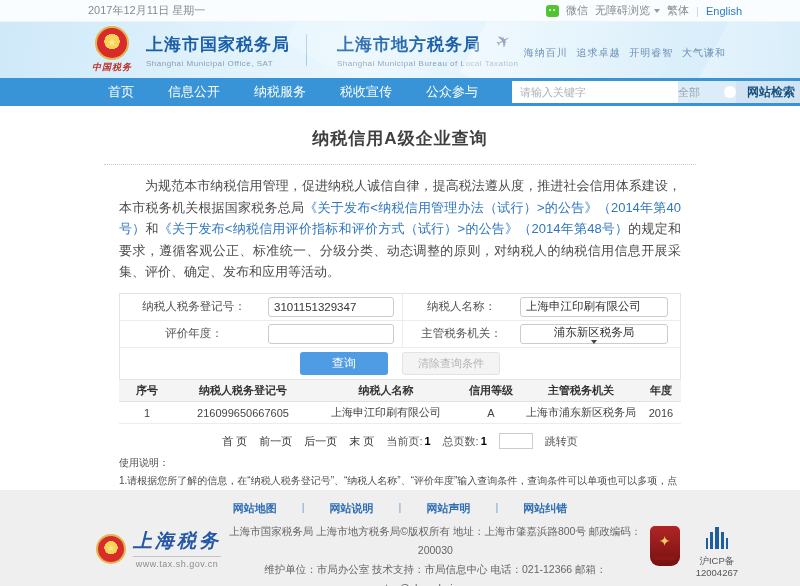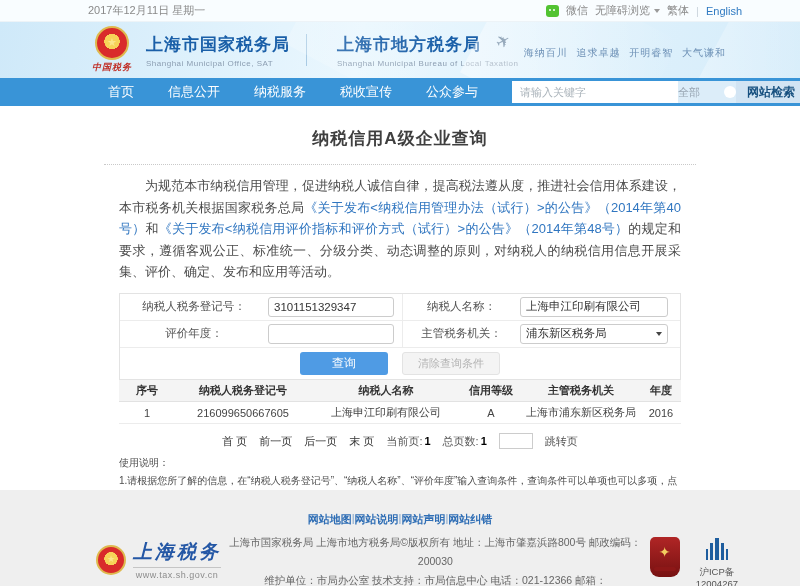--- a/index.html
+++ b/index.html
@@ -52,21 +52,21 @@
   .intro .doc-link { color:#3076c0; cursor:pointer; }
 
   .form-box { margin-top:10px; border:1px solid #e3e3e3; }
   .form-row { display:flex; align-items:center; height:27px; border-bottom:1px solid #ececec; }
   .f-cell { display:flex; align-items:center; height:100%; }
   .f-label { width:148px; justify-content:center; font-size:11.5px; color:#555; }
   .f-input { width:134px; }
   .f-label2 { width:118px; justify-content:center; border-left:1px solid #ececec; font-size:11.5px; color:#555; }
   .f-input2 { width:158px; }
   .text-field { width:126px; height:20px; border:1px solid #ccc; border-radius:3px; font-size:11.5px; color:#333; padding:0 5px; font-family:inherit; outline:none; }
-  .fake-select { width:148px; height:20px; border:1px solid #ccc; border-radius:3px; font-size:11.5px; color:#333; padding:0 5px; display:flex; align-items:center; justify-content:space-between; cursor:pointer; background:#fff; }
+  .fake-select { width:148px; height:20px; border:1px solid #ccc; border-radius:3px; font-size:11.5px; color:#333; padding:0 5px; display:flex; align-items:center; justify-content:space-between; cursor:pointer; background:#fff;flex-direction:column; }
   .select-caret { width:0; height:0; border-left:3px solid transparent; border-right:3px solid transparent; border-top:4px solid #444; }
   .buttons-row { height:31px; display:flex; align-items:center; justify-content:center; gap:14px; }
   .btn-query { width:88px; height:23px; background:#4f9be4; color:#fff; font-size:12px; border:none; border-radius:3px; cursor:pointer; font-family:inherit; }
   .btn-clear { width:98px; height:23px; background:#f4f4f4; color:#b3b3b3; font-size:11px; border:1px solid #e3e3e3; border-radius:3px; cursor:pointer; font-family:inherit; }
 
   table.results { width:100%; border-collapse:collapse; font-size:11px; }
   .results th { background:#f4f4f4; height:22px; font-weight:bold; color:#333; border-bottom:1px solid #e2e2e2; }
   .results td { height:22px; text-align:center; color:#444; border-bottom:1px solid #ececec; }
   .results th:nth-child(1), .results td:nth-child(1) { width:56px; }
   .results th:nth-child(2), .results td:nth-child(2) { width:136px; }
@@ -78,21 +78,21 @@
   .pagination { display:flex; align-items:center; justify-content:center; gap:12px; margin-top:9px; font-size:11px; color:#333; }
   .page-link { cursor:pointer; color:#333; }
   .pg-label { color:#555; }
   .pg-value { font-weight:bold; color:#000; margin-left:2px; }
   .jump-input { width:34px; height:16px; border:1px solid #ccc; font-size:10px; padding:0 3px; outline:none; font-family:inherit; }
 
   .notes { margin-top:5px; font-size:10px; color:#4c4c4c; line-height:1.72; }
 
   
   .footer { position:absolute; left:0; right:0; bottom:0; height:96px; background:#efefef; }
-  .footer-links { display:flex; justify-content:center; gap:0; padding-top:22px; font-size:11px; font-weight:bold; }
+  .footer-links { display:flex; justify-content:center; gap:25px; padding-top:11px; font-size:11px; font-weight:bold; }
   .footer-link { color:#2f6eb5; cursor:pointer; }
   .fl-sep { color:#7ba0c8; font-weight:normal; }
   .footer-main { display:flex; align-items:flex-start; margin-top:6px; padding:0 62px 0 96px; }
   .f-logo { display:flex; align-items:center; gap:7px; margin-top:6px; }
   .f-emblem { width:30px; height:30px; border-radius:50%; background:radial-gradient(circle at 50% 45%,#f7d358 0 34%,#d92b2b 35% 100%); border:2px solid #dfb94e; position:relative; flex:none; }
   .f-emblem::after { content:"★"; position:absolute; left:0; right:0; top:7px; text-align:center; color:#fbe68a; font-size:9px; }
   .f-logo-text { font-family:"DejaVu Serif",serif; font-style:italic; font-weight:bold; font-size:19px; color:#2457a5; letter-spacing:3px; white-space:nowrap; }
   .f-logo-url { font-size:9px; color:#8d8d8d; margin-top:2px; border-top:1px solid #c5c5c5; padding-top:2px; text-align:center; letter-spacing:.5px; }
   .f-text { flex:1; text-align:center; font-size:10.5px; color:#666; line-height:1.8; padding:0 8px; }
   .badges { display:flex; gap:16px; align-items:flex-start; margin-top:4px; }

